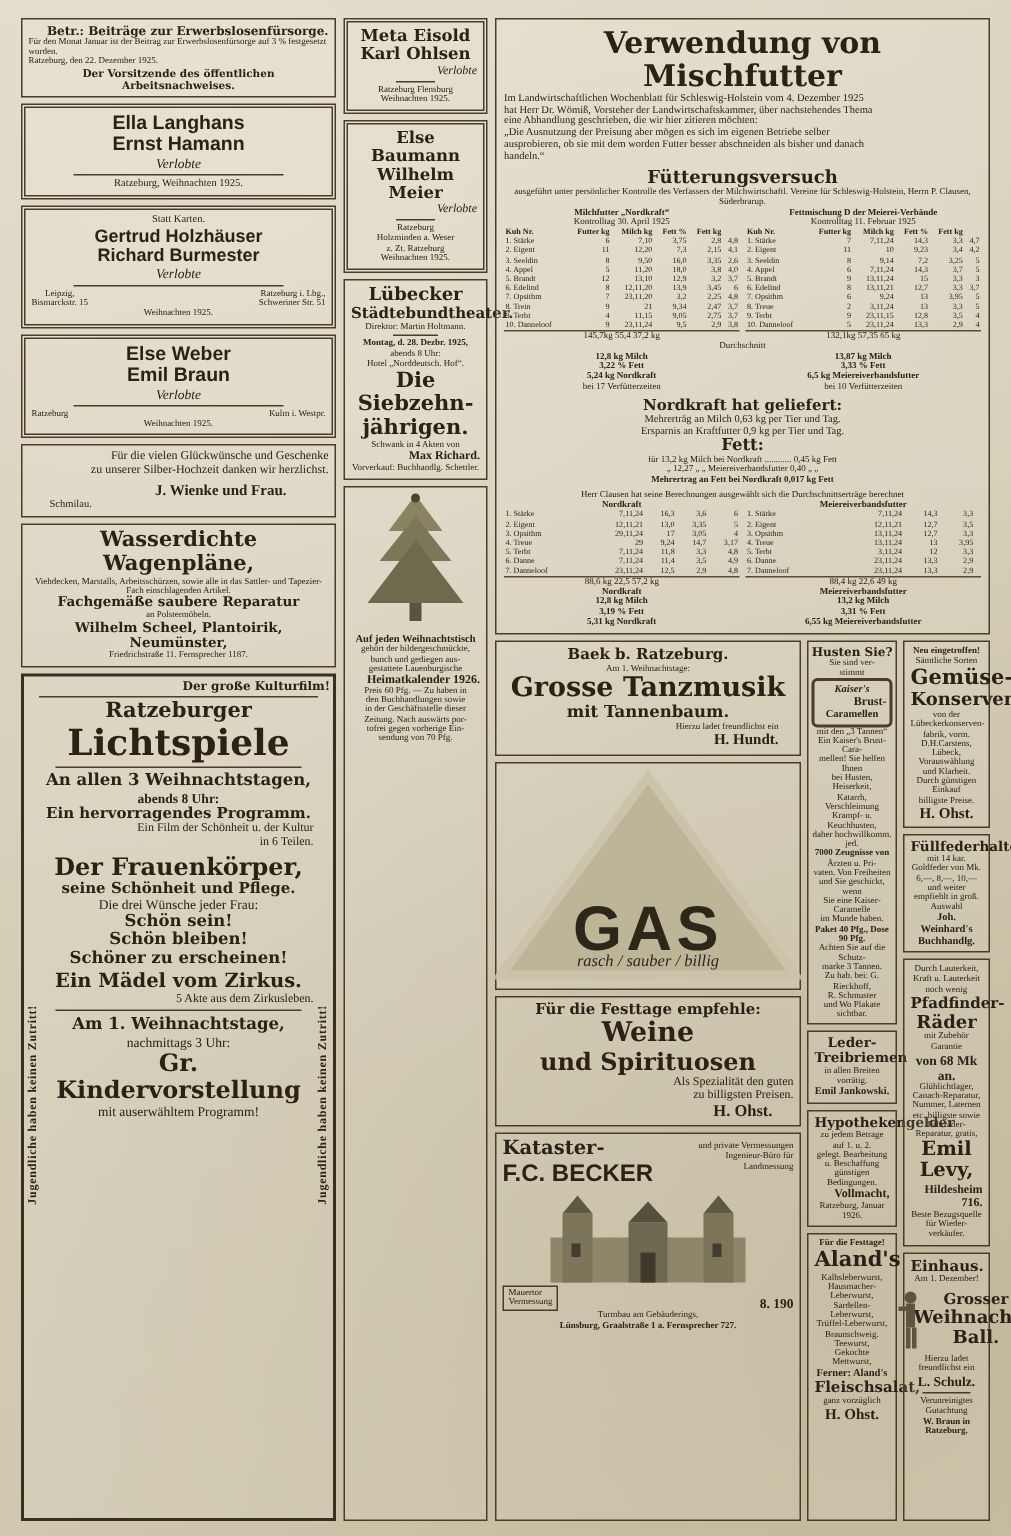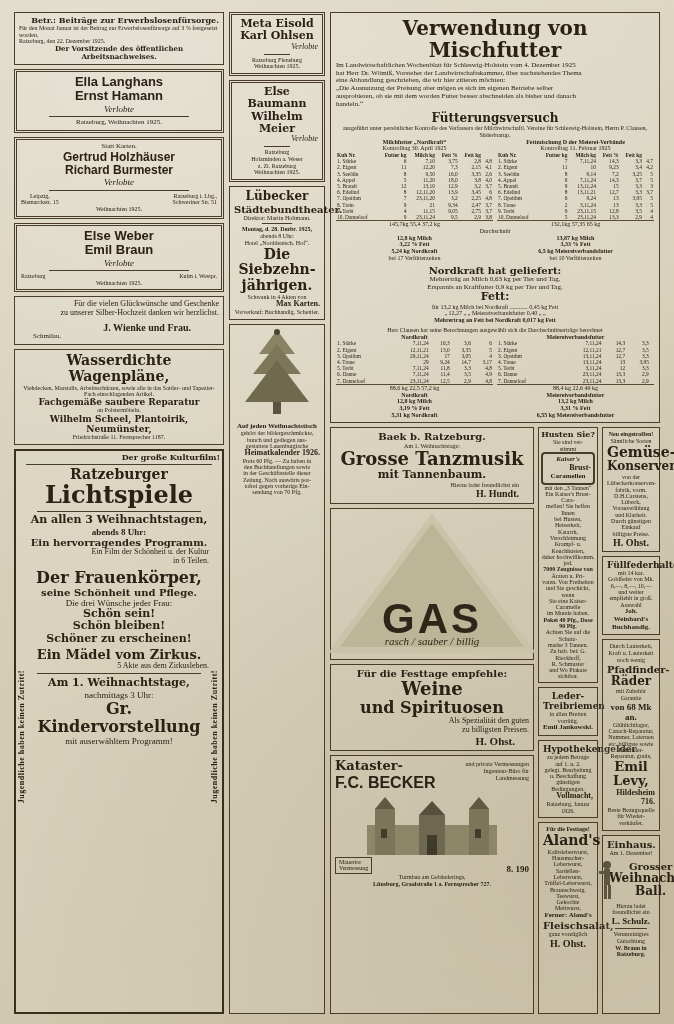--- a/index.html
+++ b/index.html
@@ -240,21 +240,21 @@
       <div class="frk f12 b">Lübecker</div>
       <div class="frk f10 b">Städtebundtheater.</div>
       <div class="fx mt2">Direktor: Martin Holtmann.</div>
       <hr class="rule-sm">
       <div class="fx b">Montag, d. 28. Dezbr. 1925,</div>
       <div class="fx">abends 8 Uhr:</div>
       <div class="fx">Hotel „Norddeutsch. Hof“.</div>
       <div class="frk f14 b mt2">Die Siebzehn-</div>
       <div class="frk f14 b">jährigen.</div>
       <div class="fx mt2">Schwank in 4 Akten von</div>
-      <div class="f8 b">Max Karten.</div>
+      <div class="f8 b">Max Richard.</div>
       <div class="fx mt2">Vorverkauf: Buchhandlg. Schettler.</div>
     </div>
 
     <div class="box grow" style="display:flex;flex-direction:column;">
       <div class="tree">
         <svg width="84" height="92" viewBox="0 0 84 92" aria-hidden="true">
           <polygon points="42,2 60,26 24,26" fill="#8a8363"></polygon>
           <polygon points="42,16 66,46 18,46" fill="#7d7759"></polygon>
           <polygon points="42,32 74,74 10,74" fill="#6f6a4e"></polygon>
           <rect x="38" y="74" width="8" height="12" fill="#5a5340"></rect>

